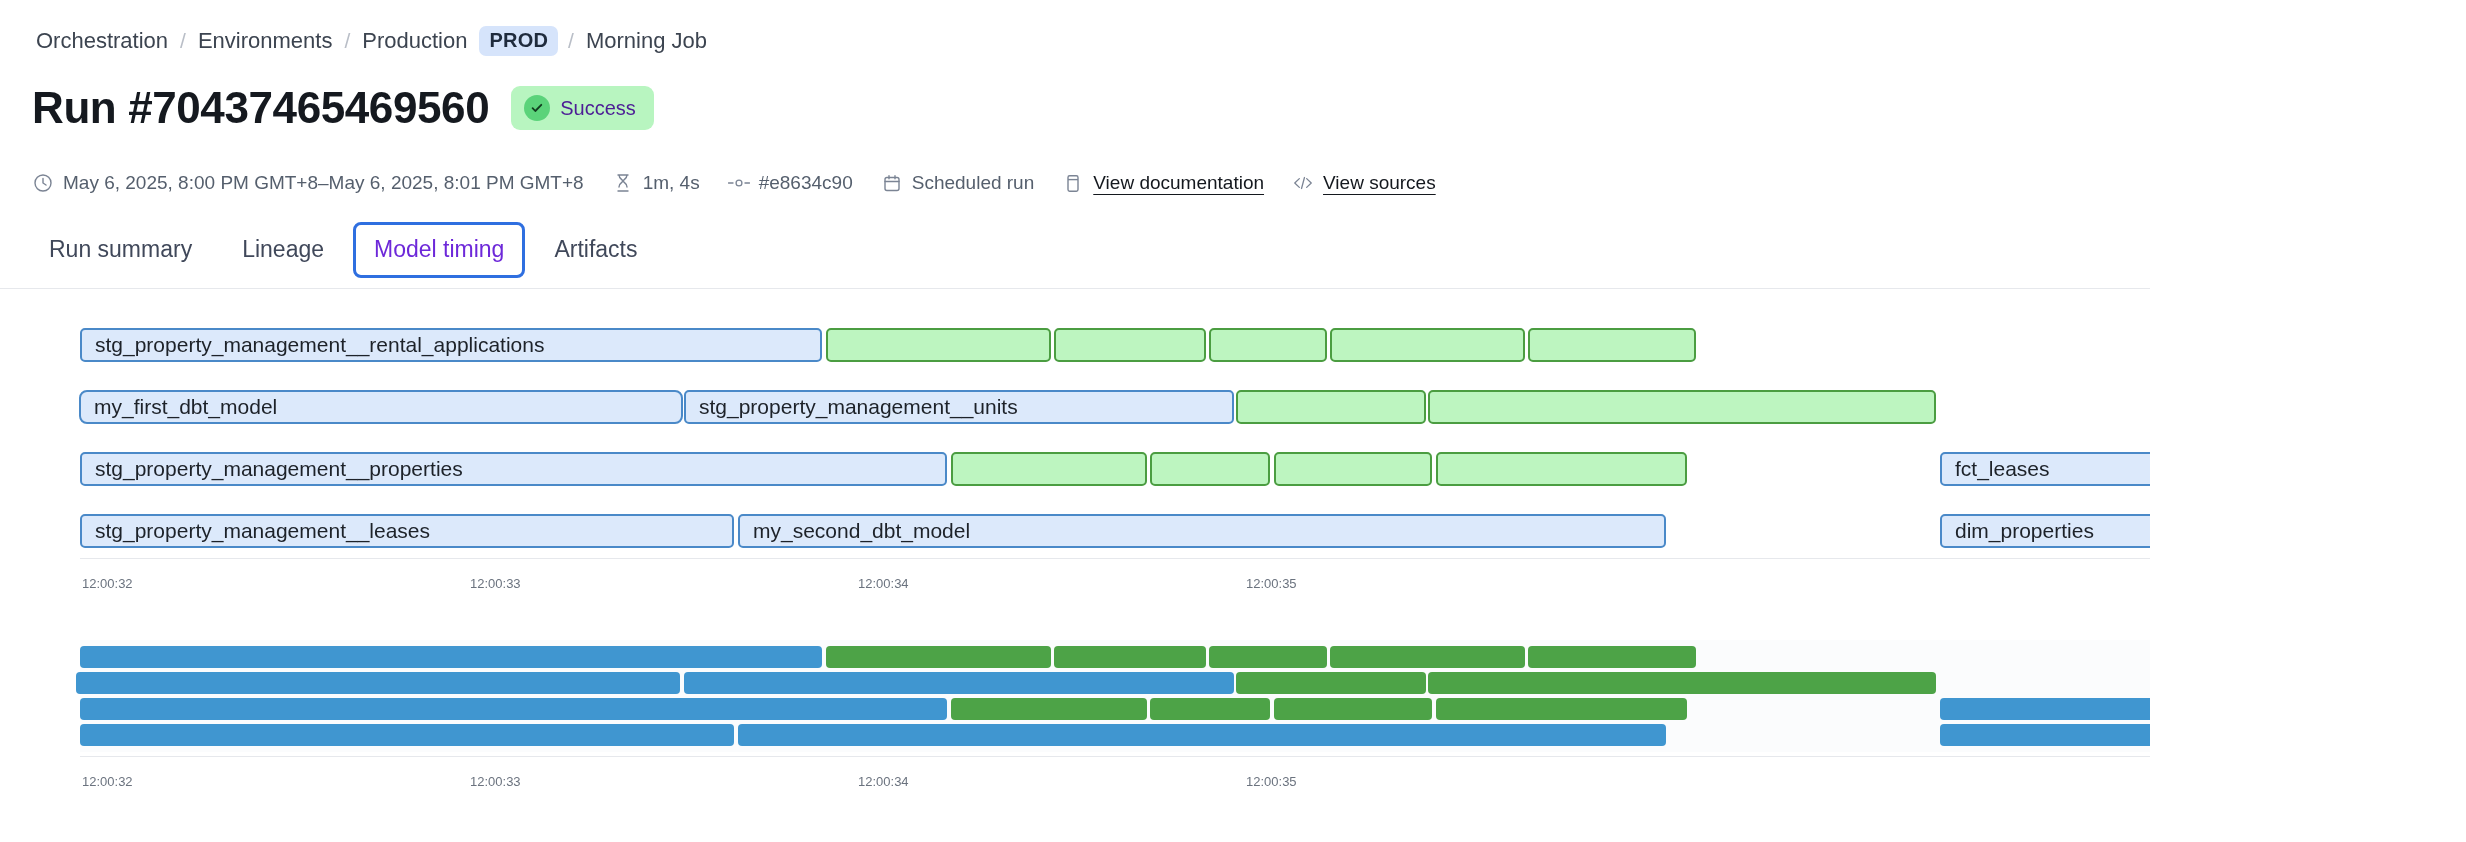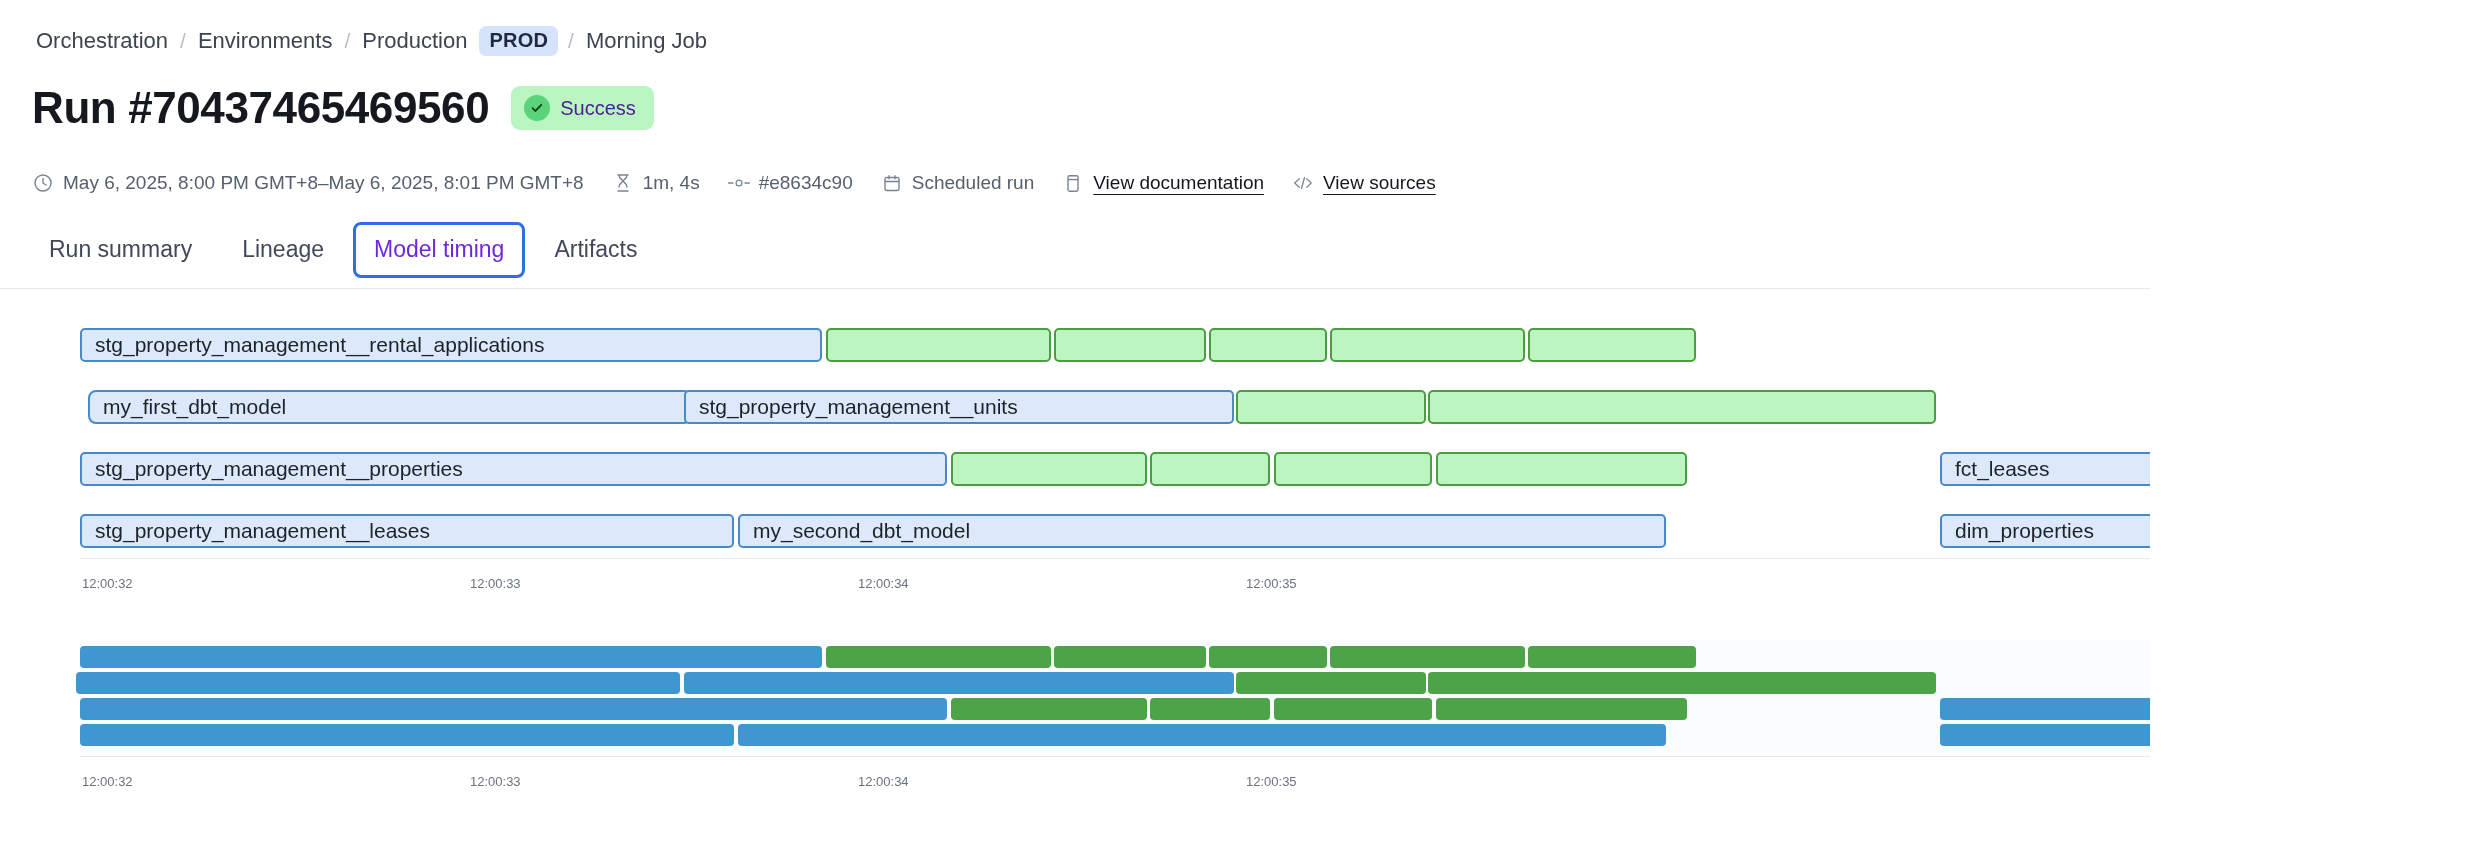--- a/index.html
+++ b/index.html
@@ -219,21 +219,21 @@
         <div class="seg blue" style="left: 80px; width: 742px;">
           <span class="seg-label">stg_property_management__rental_applications</span>
         </div>
         <div class="seg green" style="left: 826px; width: 225px;"></div>
         <div class="seg green" style="left: 1054px; width: 152px;"></div>
         <div class="seg green" style="left: 1209px; width: 118px;"></div>
         <div class="seg green" style="left: 1330px; width: 195px;"></div>
         <div class="seg green" style="left: 1528px; width: 168px;"></div>
       </div>
       <div class="row" style="left: 0px; top: 70px; height: 34px; width: 2466px;">
-        <div class="seg blue" style="left: 88px; width: 604px; border-radius: 8px;">
+        <div class="seg blue" style="left: 79px; width: 604px; border-radius: 8px;">
           <span class="seg-label">my_first_dbt_model</span>
         </div>
         <div class="seg blue" style="left: 684px; width: 550px;">
           <span class="seg-label">stg_property_management__units</span>
         </div>
         <div class="seg green" style="left: 1236px; width: 190px;"></div>
         <div class="seg green" style="left: 1428px; width: 508px;"></div>
       </div>
       <div class="row" style="left: 0px; top: 132px; height: 34px; width: 2466px;">
         <div class="seg blue" style="left: 80px; width: 867px;">

